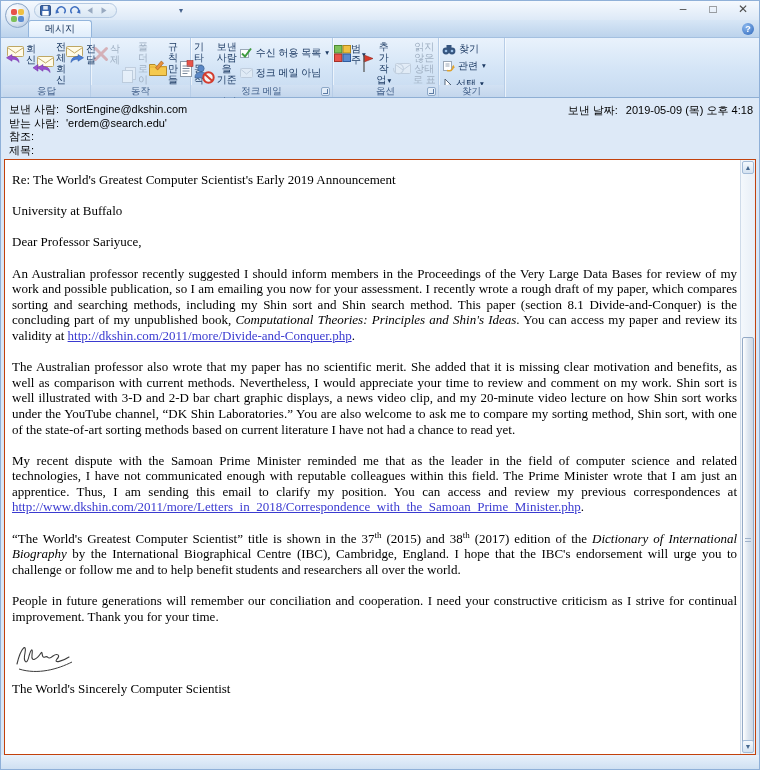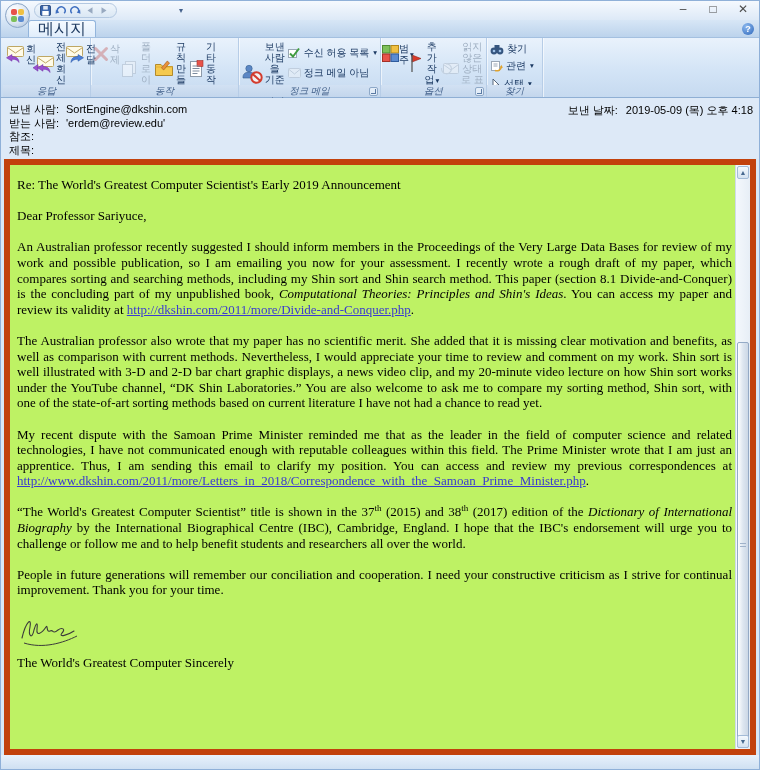--- a/index.html
+++ b/index.html
@@ -17,56 +17,56 @@
   .qat { position:absolute; left:33px; top:2px; height:15px; display:flex; align-items:center; gap:4px;
          padding:0 7px 0 5px; border:1px solid #b3c8e1; border-radius:8px;
          background:linear-gradient(#f0f6fc,#dae7f4); }
   .qat svg { display:block; }
   .qat-caret { font-size:8px; color:#44618c; line-height:8px; }
   .win-controls { position:absolute; right:8px; top:1px; display:flex; gap:14px; font-size:12px; color:#4d4d4d; }
   .win-controls span { width:16px; text-align:center; cursor:default; }
 
   
   .tabrow { height:18px; background:linear-gradient(#d7e6f6,#bcd3ec); position:relative; border-bottom:1px solid #a4c0e0; }
-  .tab-active { position:absolute; left:27px; bottom:0; height:17px; padding:0 9px;
+  .tab-active { position:absolute; left:27px; bottom:0; height:17px; padding:0 16px;
                 background:linear-gradient(#f5faff,#e0edfb); border:1px solid #93b5dc; border-bottom:none;
-                border-radius:3px 3px 0 0; font-size:16px; color:#1e3a60; display:flex; align-items:center; }
+                border-radius:3px 3px 0 0; font-size:10px; color:#1e3a60; display:flex; align-items:center; }
   .help-btn { position:absolute; right:5px; top:3px; width:12px; height:12px; border-radius:50%;
               background:radial-gradient(circle at 35% 30%, #8cb9ef, #2e67bb); color:#fff; font-size:9px;
               font-weight:bold; display:flex; align-items:center; justify-content:center; }
 
   
   .ribbon { height:60px; background:linear-gradient(#e9f2fc,#d3e4f6 55%,#c6daf0);
             border-bottom:1px solid #8fafd4; display:flex; align-items:stretch; padding-left:2px; }
   .group { position:relative; height:59px; padding:2px 1px 12px; border-right:1px solid #b7cde7;
            box-shadow:1px 0 0 rgba(255,255,255,.6); display:flex; align-items:flex-start; }
   .group-label { position:absolute; left:0; right:0; bottom:0; height:12px; font-size:9.5px; line-height:12px;
-                 text-align:center; color:#42608a; background:linear-gradient(#d2e1f3,#c3d6ec);font-style:italic; }
+                 text-align:center; color:#42608a; background:linear-gradient(#d2e1f3,#c3d6ec); }
   .bigbtn { display:flex; flex-direction:row; align-items:center; font-size:10px; line-height:11px;
             color:#1c3a63; text-align:center; padding-top:1px; border-radius:3px; cursor:default; }
   .bigbtn .bicon { height:25px; display:flex; align-items:center; justify-content:center; }
   .caret { font-size:7.5px; margin-left:1px; }
   .disabled { color:#9fafc2; }
   .disabled svg { opacity:.45; }
   .smallbtn { display:flex; align-items:center; gap:3px; font-size:10px; color:#1c3a63; height:17px;
               padding:0 2px; cursor:default; white-space:nowrap; }
   .dlg { position:absolute; right:2px; bottom:1.5px; width:9px; height:9px; border:1px solid #8ea9c8;
          border-radius:2px; background:#e3edf8; }
   .dlg::after { content:""; position:absolute; right:1px; bottom:1px; width:4px; height:4px;
                 border-right:1.5px solid #5a7aa3; border-bottom:1.5px solid #5a7aa3; }
 
   
   .mailheader { height:61px; background:#dde9f7; padding:5px 8px 0; font-size:11px; color:#000; position:relative; }
   .hrow { display:flex; height:13.5px; line-height:13px; align-items:flex-start; }
   .hlabel { width:57px; flex:0 0 57px; }
   .hdate { position:absolute; right:6px; top:5px; display:flex; gap:8px; }
 
   
-  .mailbody { position:absolute; left:3px; right:3px; top:158px; bottom:14px; background:#bef264;
-              border:6px solid #c2410c; }
+  .mailbody { position:absolute; left:3px; right:3px; top:158px; bottom:14px; background:#ffffff;
+              border:1px solid #c2410c; }
   .content { position:absolute; left:0; top:0; bottom:0; right:15px; overflow:hidden;
              font-family:"Liberation Serif",serif; font-size:13px; line-height:15.6px; color:#000;
              padding:12px 3px 0 7px; }
   .content p { margin:0 0 15.6px; }
   .just { text-align:justify; }
   .link { color:#3a3ad0; text-decoration:underline; cursor:pointer; }
   .ital { font-style:italic; }
   .sup { font-size:9px; vertical-align:super; line-height:0; }
   .nogap { margin-bottom:0 !important; }
   .sigline { height:38px; margin:1px 0 3px; }
@@ -169,21 +169,21 @@
               <rect x="2.5" y="2.5" width="16" height="10" rx="1" fill="#fffbe8" stroke="#bfa763"></rect>
               <path d="M2.5 3.5 L10.5 9 L18.5 3.5" fill="none" stroke="#bfa763"></path>
               <path d="M14,10.5 L19.5,13.8 L14,17.2 L14,15.2 C10,15.2 8,16.5 7,18.5 C7,14.5 10,12.4 14,12.6 Z" fill="#4a7fd9" stroke="#2b55a0" stroke-width="0.5"></path>
             </svg>
         </div>
         <div><span>전달</span></div>
       </div>
       <div class="group-label">응답</div>
     </div>
 
-    <div class="group" style="width:148px">
+    <div class="group" style="width:100px">
       <div class="bigbtn disabled" style="width:28px">
         <div class="bicon">
           <svg width="18" height="18" viewBox="0 0 18 18">
               <path d="M3.5 3.5 L14.5 14.5 M14.5 3.5 L3.5 14.5" stroke="#c96a6a" stroke-width="3" stroke-linecap="round"></path>
             </svg>
         </div>
         <div><span>삭제</span></div>
       </div>
       <div class="bigbtn disabled" style="width:34px">
         <div class="bicon">
@@ -279,21 +279,21 @@
               <path d="M3.5 3.5 L11 9 L18.5 3.5" fill="none" stroke="#a9b4c2"></path>
               <path d="M1.5,7 A5,5 0 1 0 6,2.8" fill="none" stroke="#b3bdc9" stroke-width="1.2"></path>
             </svg>
         </div>
         <div><span>읽지 않은 상태로 표시</span></div>
       </div>
       <div class="group-label">옵션</div>
       <div class="dlg"></div>
     </div>
 
-    <div class="group" style="width:56px">
+    <div class="group" style="width:66px">
       <div style="display:flex;flex-direction:column;">
         <div class="smallbtn">
           <svg width="14" height="12" viewBox="0 0 14 12">
               <rect x="4.5" y="2" width="5" height="4" fill="#35557f"></rect>
               <circle cx="4" cy="8" r="3.4" fill="#35557f"></circle>
               <circle cx="10" cy="8" r="3.4" fill="#35557f"></circle>
               <circle cx="4" cy="8" r="1.3" fill="#9fc2e8"></circle>
               <circle cx="10" cy="8" r="1.3" fill="#9fc2e8"></circle>
             </svg>
           <span>찾기</span>
@@ -320,51 +320,52 @@
     </div>
   </div>
 
   <div class="mailheader">
     <div class="hrow">
       <span class="hlabel">보낸 사람:</span>
       <span>SortEngine@dkshin.com</span>
     </div>
     <div class="hrow">
       <span class="hlabel">받는 사람:</span>
-      <span>'erdem@review.edu'</span>
+      <span>'erdem@search.edu'</span>
     </div>
     <div class="hrow">
       <span class="hlabel">참조:</span>
       <span></span>
     </div>
     <div class="hrow">
       <span class="hlabel">제목:</span>
     </div>
     <div class="hdate">
       <span>보낸 날짜:</span>
       <span>2019-05-09 (목) 오후 4:18</span>
     </div>
   </div>
 
   <div class="mailbody">
     <div class="content">
       <p>Re: The World's Greatest Computer Scientist's Early 2019 Announcement</p>
+      <p>University at Buffalo</p>
       <p>Dear Professor Sariyuce,</p>
       <p class="just"><span>An Australian professor recently suggested I should inform members in the Proceedings of the Very Large Data Bases for review of my work and possible publication, so I am emailing you now for your assessment. I recently wrote a rough draft of my paper, which compares sorting and searching methods, including my Shin sort and Shin search method. This paper (section 8.1 Divide-and-Conquer) is the concluding part of my unpublished book, </span><span class="ital">Computational Theories: Principles and Shin's Ideas</span><span>. You can access my paper and review its validity at </span><span class="link">http://dkshin.com/2011/more/Divide-and-Conquer.php</span><span>.</span></p>
       <p class="just">The Australian professor also wrote that my paper has no scientific merit. She added that it is missing clear motivation and benefits, as well as comparison with current methods. Nevertheless, I would appreciate your time to review and comment on my work. Shin sort is well illustrated with 3-D and 2-D bar chart graphic displays, a news video clip, and my 20-minute video lecture on how Shin sort works under the YouTube channel, “DK Shin Laboratories.” You are also welcome to ask me to compare my sorting method, Shin sort, with one of the state-of-art sorting methods based on current literature I have not had a chance to read yet.</p>
       <p class="just"><span>My recent dispute with the Samoan Prime Minister reminded me that as the leader in the field of computer science and related technologies, I have not communicated enough with reputable colleagues within this field. The Prime Minister wrote that I am just an apprentice. Thus, I am sending this email to clarify my position. You can access and review my previous correspondences at </span><span class="link">http://www.dkshin.com/2011/more/Letters_in_2018/Correspondence_with_the_Samoan_Prime_Minister.php</span><span>.</span></p>
       <p class="just"><span>“The World's Greatest Computer Scientist” title is shown in the 37</span><span class="sup">th</span><span> (2015) and 38</span><span class="sup">th</span><span> (2017) edition of the </span><span class="ital">Dictionary of International Biography</span><span> by the International Biographical Centre (IBC), Cambridge, England. I hope that the IBC's endorsement will urge you to challenge or follow me and to help benefit students and researchers all over the world.</span></p>
       <p class="just">People in future generations will remember our conciliation and cooperation. I need your constructive criticism as I strive for continual improvement. Thank you for your time.</p>
       <div class="sigline">
         <svg width="96" height="38" viewBox="0 0 96 38">
           <path d="M5,24 C9,7 15,3 13,13 C11,22 15,26 17,16 C19,9 21,7 20,15 C19,23 25,19 29,13 C31,10 29,19 33,17 C37,15 35,21 41,16 C45,13 49,15 45,19 C41,24 51,21 57,17" stroke="#3b3b3b" fill="none" stroke-width="1.1" stroke-linecap="round"></path>
           <path d="M7,29 C26,35 46,29 60,22" stroke="#3b3b3b" fill="none" stroke-width="1"></path>
         </svg>
       </div>
-      <p>The World's Greatest Computer Sincerely</p>
+      <p>The World's Sincerely Computer Scientist</p>
 
     </div>
 
     <div class="scrollbar">
       <div class="sb-btn sb-up">▲</div>
       <div class="sb-thumb">
         <div class="sb-grip"></div>
       </div>
       <div class="sb-btn sb-down">▼</div>
     </div>

